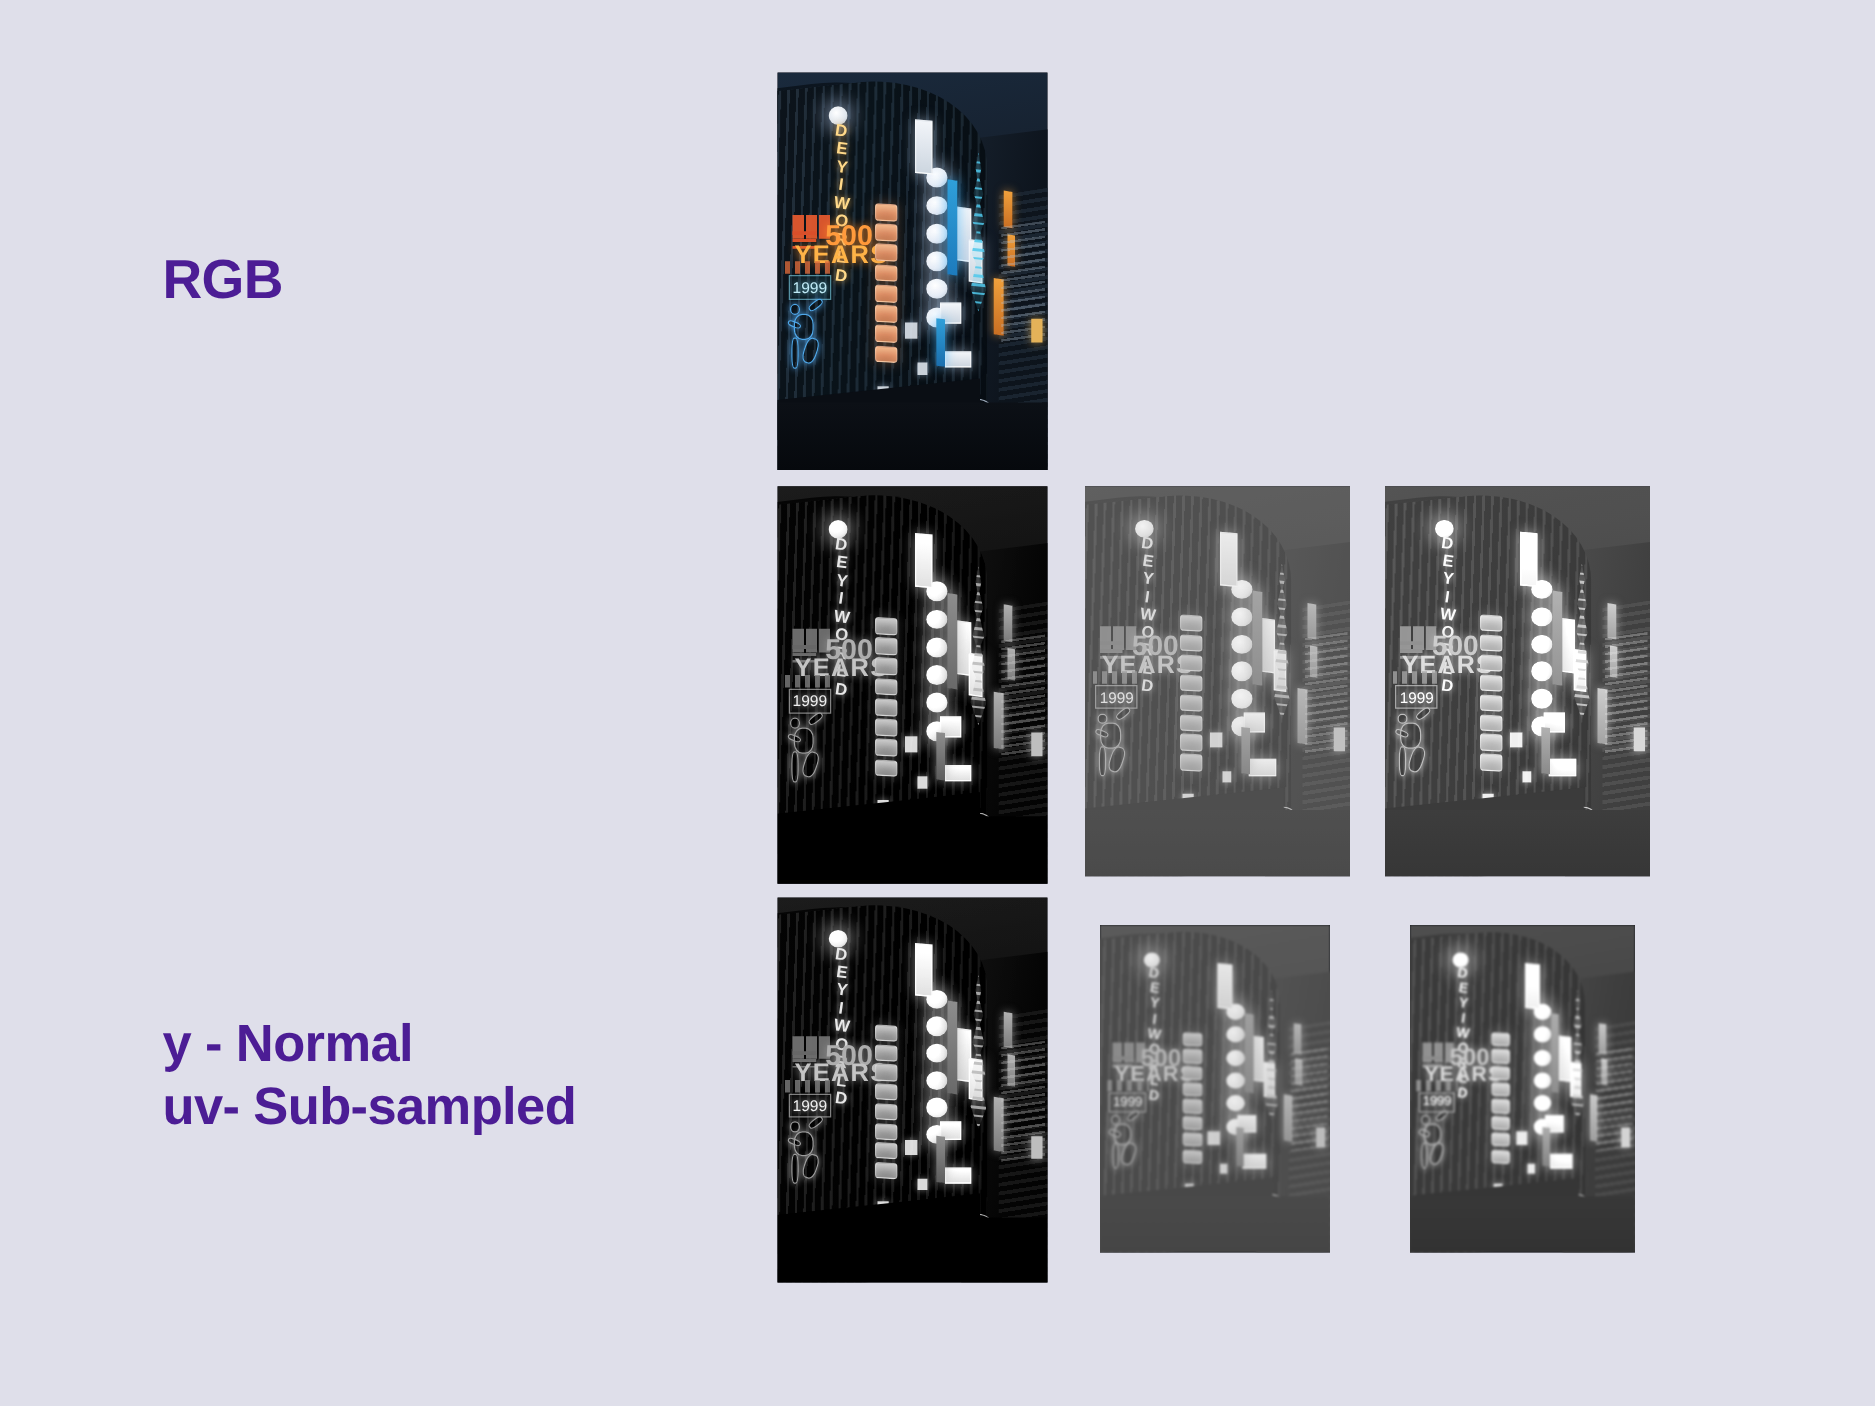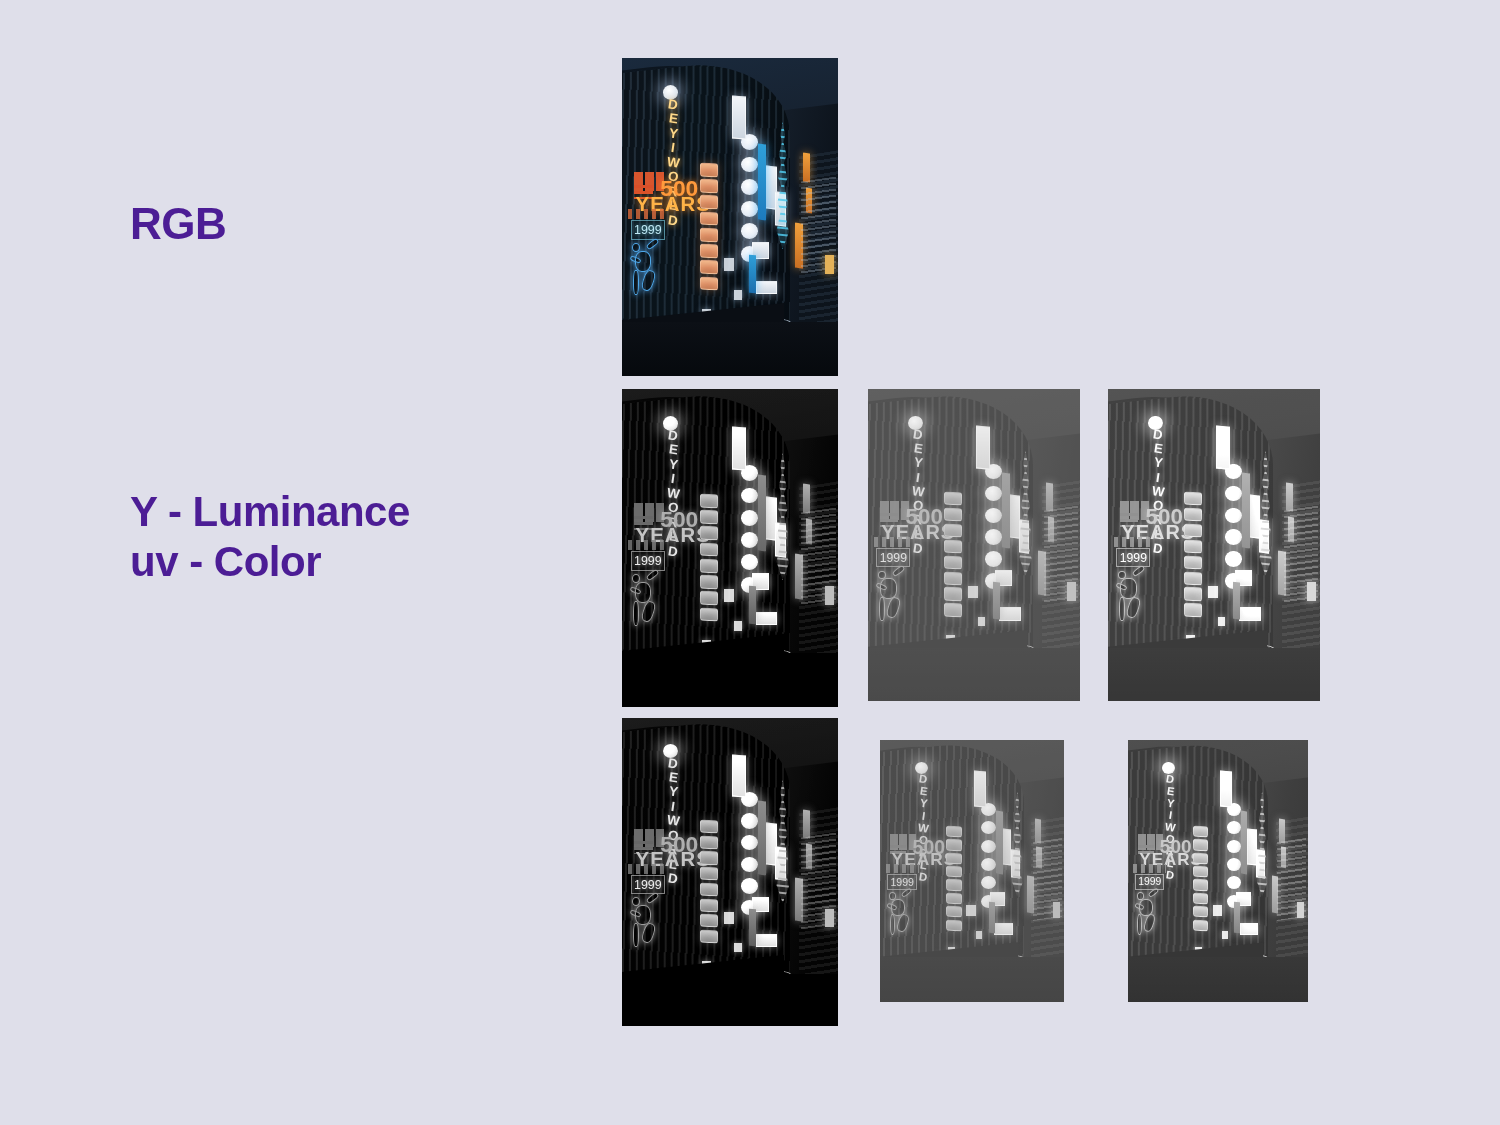--- a/index.html
+++ b/index.html
@@ -268,23 +268,23 @@
   .ch-usub .scene{filter:grayscale(1) contrast(0.58) brightness(1.18) blur(0.7px);}
   .ch-vsub .scene{filter:grayscale(1) contrast(0.74) brightness(1.26) blur(0.7px);}
 </style>
 </head>
 <body>
 
 <div class="slide">
 
   <div class="label" id="label-rgb">RGB</div>
 
-  <div class="label" id="label-yuv">Y - Luminance
-uv - Color</div>
-
+
+  <div class="label" id="label-sub">y - Normal
+uv- Sub-sampled</div>
 
   <div class="shot" id="img-rgb" style="font-size: 24.84px;">
     <div class="scene">
       <div class="sky"></div>
       <div class="bldg-r"></div>
       <div class="bldg-r2"></div>
       <div class="facade-top"></div>
       <div class="facade"></div>
 
       <div class="n lamp"></div>

